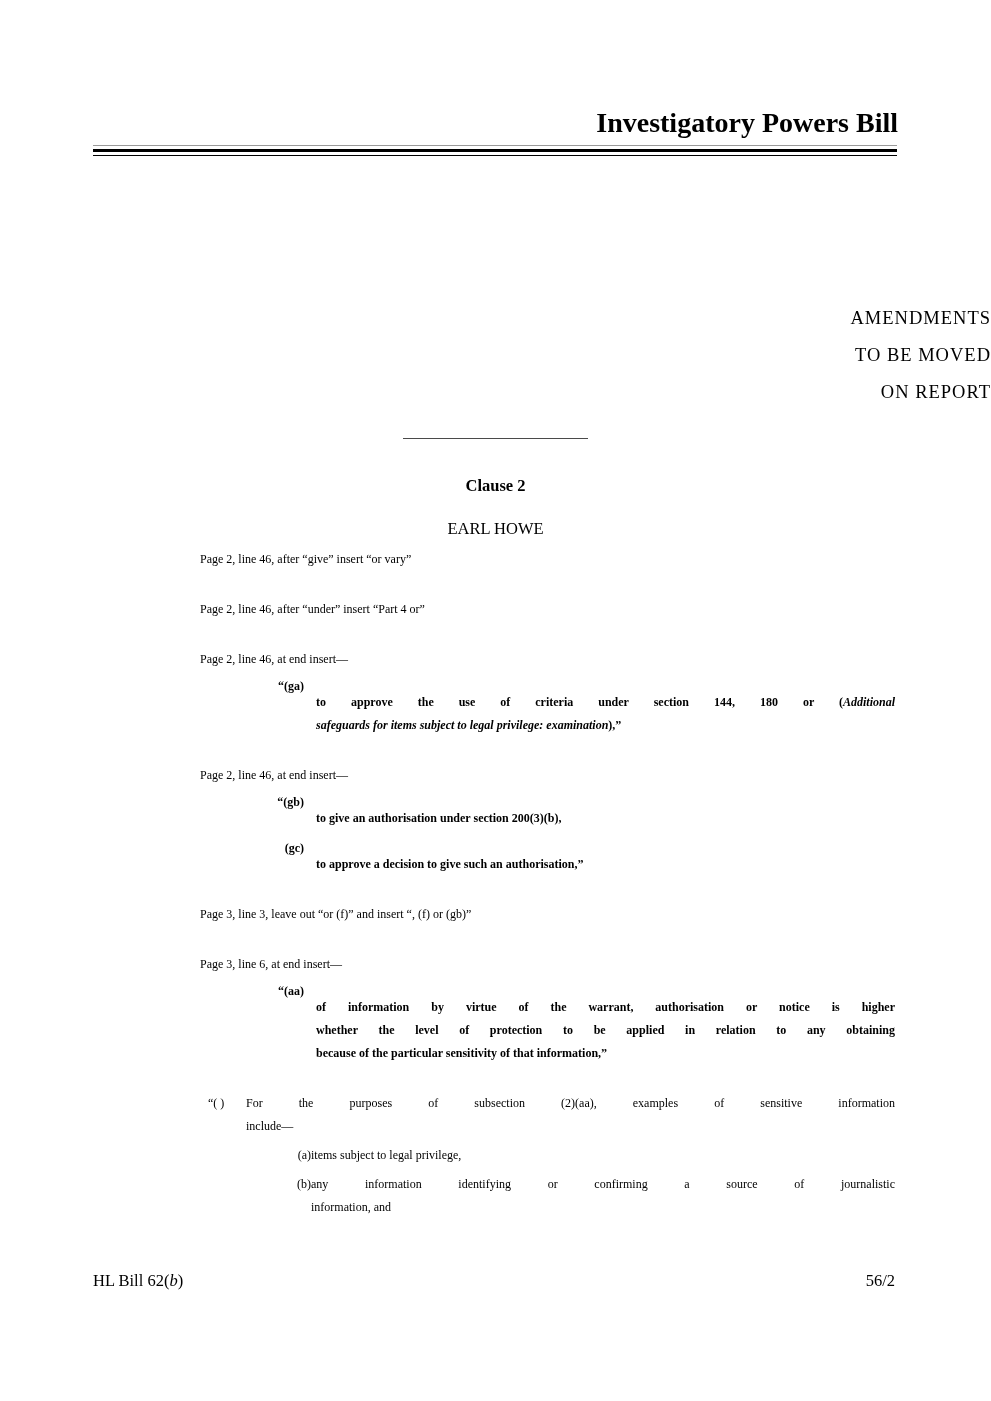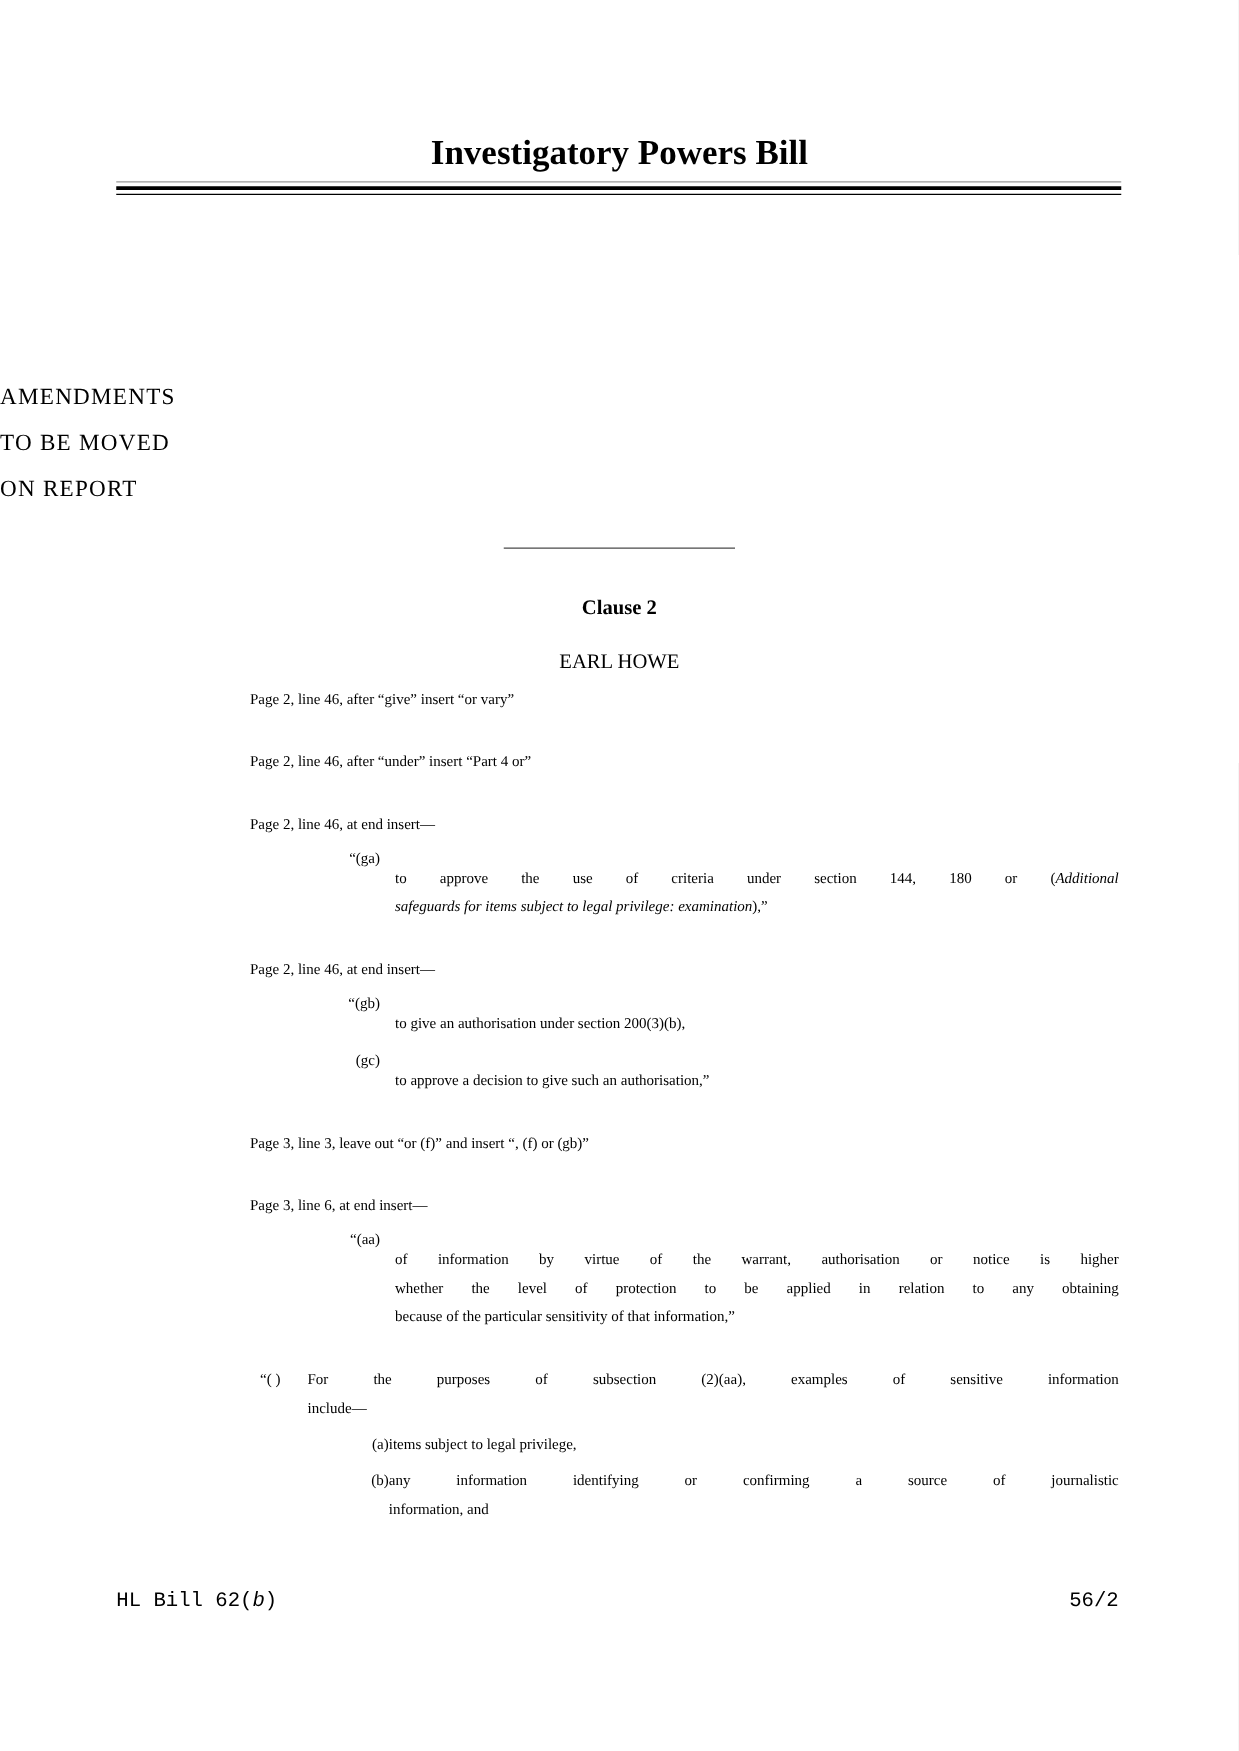--- a/index.html
+++ b/index.html
@@ -1,41 +1,41 @@
 <!DOCTYPE html>
 <html><head>
 <meta charset="utf-8">
 <style>
   html,body{margin:0;padding:0;background:#e8e8e8;}
   .page{position:relative;width:991px;height:1401px;background:#ffffff;margin:0 auto;
         font-family:"Liberation Serif","DejaVu Serif",serif;color:#000;overflow:hidden;}
-  .doc-title{margin:106px 93px 0;text-align:center;font-size:28px;font-weight:bold;line-height:34px;}
+  .doc-title{margin:106px 93px 0;text-align:right;font-size:28px;font-weight:bold;line-height:34px;}
   .rule{margin:5px 94px 0 93px;}
   .rule-gray{border-top:1px solid #9a9a9a;}
   .rule-black{margin-top:3px;height:3px;border-top:3px solid #000;border-bottom:1px solid #000;}
-  .heading{margin-top:144px;text-align:left;font-size:18.5px;letter-spacing:1px;line-height:37px;}
+  .heading{margin-top:144px;text-align:right;font-size:18.5px;letter-spacing:1px;line-height:37px;}
   .separator{width:185px;margin:27px auto 0;border-top:1.5px solid #4a4a4a;height:0;}
   .clause{margin-top:36px;text-align:center;font-weight:bold;font-size:16.5px;line-height:22px;font-family:Liberation Serif, serif;}
   .mover{margin-top:21px;text-align:center;font-size:16.5px;line-height:22px;}
   .amendments{margin:8px 96px 0 200px;font-size:12px;line-height:23px;}
   .amendment{margin-bottom:27px;}
-  .l1item{display:flex;margin-left:48px;margin-top:4px;}
+  .l1item{display:flex;margin-left:48px;margin-top:4px;font-weight:bold;}
   .l1item.gap{margin-top:7px;}
   .l1item .marker{flex:0 0 56px;text-align:right;}
   .l1item .content{flex:1;margin-left:12px;margin-top:16px;}
   .pitem{display:flex;margin-left:8px;margin-top:4px;}
   .pitem .marker{flex:0 0 30px;text-align:left;}
   .pitem .content{flex:1;margin-left:8px;}
   .l2item{display:flex;margin-left:85px;margin-top:6px;}
   .l2item .marker{flex:0 0 26px;text-align:right;}
   .l2item .content{flex:1;}
   .jline{text-align:justify;text-align-last:justify;}
   .it{font-style:italic;}
   .footer{position:absolute;left:93px;right:96px;top:1270px;display:flex;
-          justify-content:space-between;font-size:16.5px;line-height:22px;font-family:Liberation Mono, monospace;}
+          justify-content:space-between;font-size:16.5px;line-height:22px;}
 </style>
 </head>
 <body>
 
 <div class="page">
 
   <div class="doc-title">Investigatory Powers Bill</div>
 
   <div class="rule">
     <div class="rule-gray"></div>

